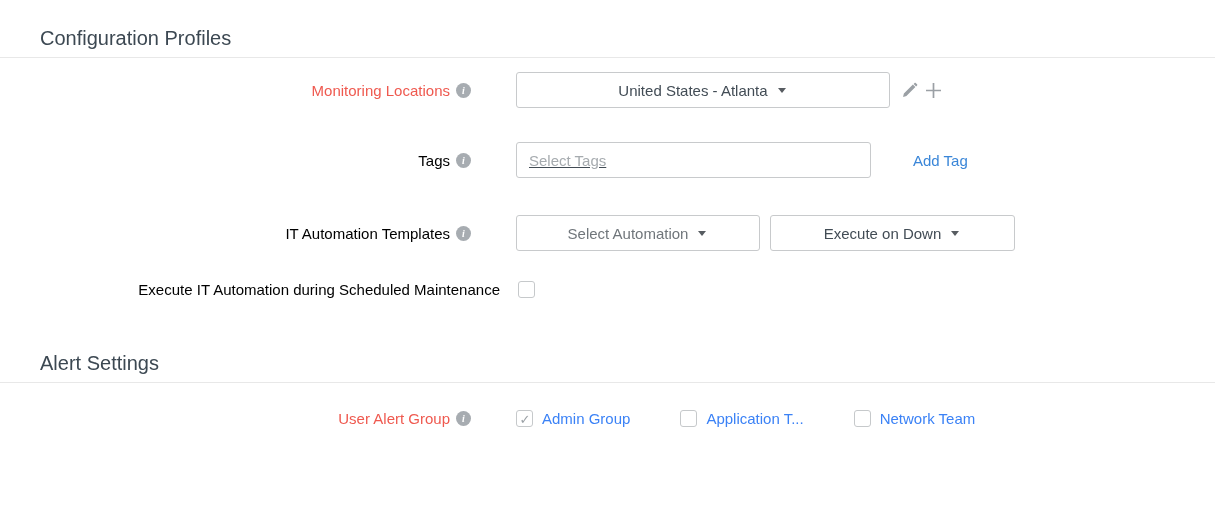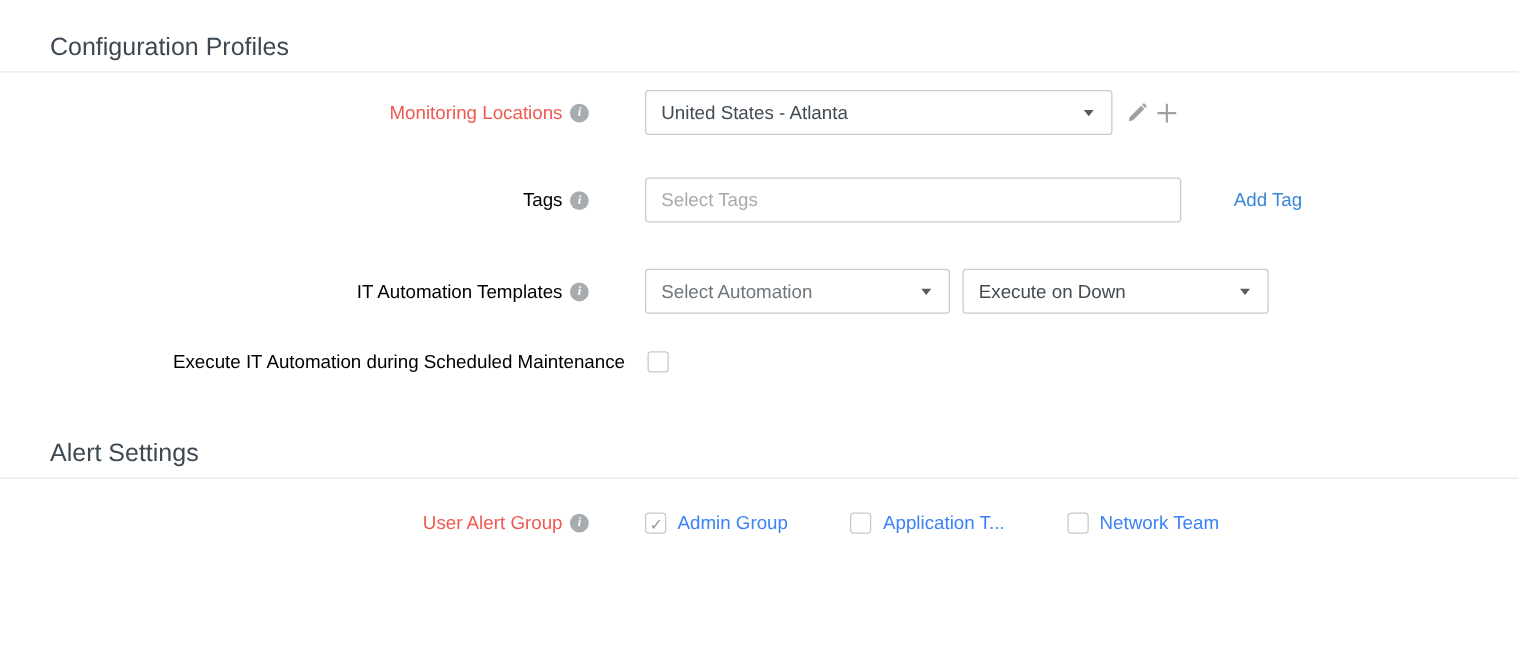--- a/index.html
+++ b/index.html
@@ -19,21 +19,21 @@
 
   .field-label { font-size:15px; color:#000000; text-align:right; line-height:19px; }
   .field-label.red { color:#ef594f; cursor:pointer; }
 
   .info-icon { width:15px; height:15px; margin-left:6px; border-radius:50%; background:#a7acb1;
                color:#fff; text-align:center; flex:0 0 15px; cursor:pointer;
                font:italic bold 10px/15px "Liberation Serif",serif; }
   .info-icon::after { content:"i"; }
 
   .select-box { height:36px; border:1px solid #c8cacc; border-radius:3px; background:#fff;
-                display:flex; align-items:center; justify-content:space-between;
+                display:flex; align-items:center; justify-content:center;
                 padding:0 14px 0 12px; font-size:15px; color:#424c55; cursor:pointer; }
   .select-box .placeholder-text { color:#70767b; }
   .caret { width:0; height:0; border-left:4.5px solid transparent; border-right:4.5px solid transparent;
            border-top:5.5px solid #575c61; margin-left:10px; flex:0 0 auto; }
 
   .text-input { height:36px; border:1px solid #c8cacc; border-radius:3px; padding:0 12px;
                 font-size:15px; color:#424c55; font-family:inherit; outline:none; background:#fff; }
   .text-input::placeholder { color:#a6abaf; opacity:1; }
 
   .link { font-size:15px; color:#3a86d8; text-decoration:none; cursor:pointer; }
@@ -90,21 +90,21 @@
       </span>
     </div>
   </div>
 
   <div class="form-row row-tags">
     <div class="label-col">
       <span class="field-label">Tags</span>
       <span class="info-icon"></span>
     </div>
     <div class="control-col">
-      <input class="text-input" style="width: 429px;" type="text" placeholder="Select Tags">
+      <input class="text-input" style="width: 355px; text-decoration: underline;" type="text" placeholder="Select Tags">
       <a class="link" style="margin-left:42px">Add Tag</a>
     </div>
   </div>
 
   <div class="form-row row-automation">
     <div class="label-col">
       <span class="field-label">IT Automation Templates</span>
       <span class="info-icon"></span>
     </div>
     <div class="control-col">

